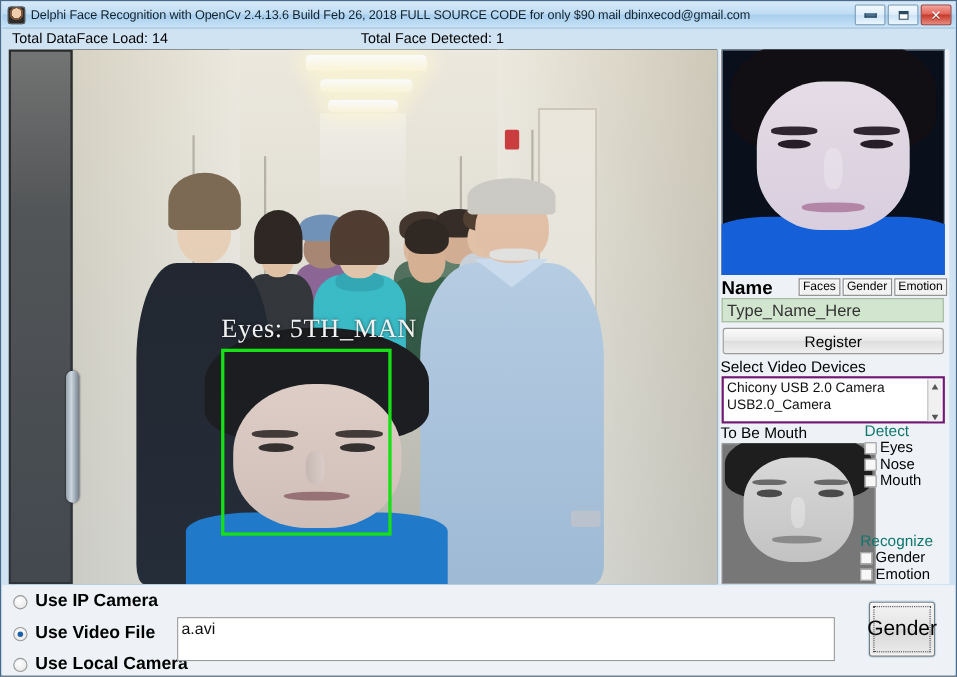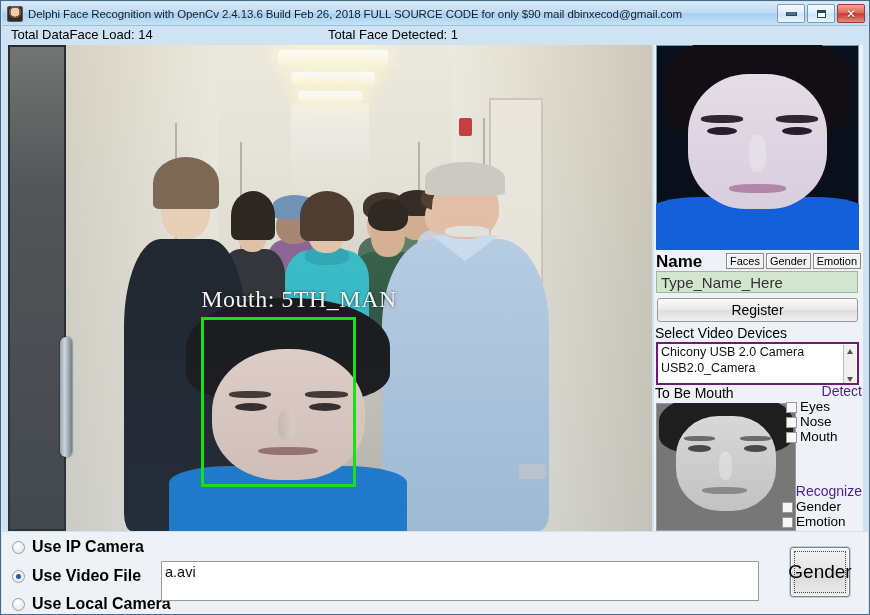--- a/index.html
+++ b/index.html
@@ -258,21 +258,21 @@
   .sv-face{position:absolute;left:14%;top:10%;width:72%;height:74%;
     background:linear-gradient(to bottom,#d8d8d8,#c2c2c2);border-radius:42% 42% 44% 44%;}
   .sv-brow{position:absolute;top:26%;width:22%;height:4%;background:#6a6a6a;border-radius:40%;}
   .sv-brow.l{left:20%;} .sv-brow.r{right:18%;}
   .sv-eye{position:absolute;top:33%;width:16%;height:5%;background:#4a4a4a;border-radius:50%;}
   .sv-eye.l{left:23%;} .sv-eye.r{right:21%;}
   .sv-nose{position:absolute;left:45%;top:38%;width:9%;height:22%;background:rgba(255,255,255,.3);border-radius:40%;}
   .sv-mouth{position:absolute;left:33%;top:66%;width:32%;height:5%;background:#8a8a8a;border-radius:45%;}
 
   .grp{position:absolute;right:1px;}
-  .grp-title{font-size:14px;color:#4c1d95;text-align:right;}
+  .grp-title{font-size:14px;color:#0f766e;}
   .cbrow{display:flex;align-items:center;gap:3px;justify-content:flex-start;margin-top:1px;}
   .cbox{
     width:11px;height:11px;border:1px solid #9a9a9a;background:#f7f7f7;
     box-sizing:border-box;flex:none;
   }
   .cblabel{font-size:13.5px;color:#000;line-height:14px;white-space:nowrap;}
   .grp-detect{top:338px;width:76px;}
   .grp-recog{top:438px;width:80px;}
 
   
@@ -417,21 +417,21 @@
         <div class="nose"></div>
         <div class="mouth"></div>
       </div>
 
       <div class="door left">
         <div class="handle"></div>
       </div>
 
       <div class="haze"></div>
       <div class="facebox"></div>
-      <div class="facelabel">Mouth: 5TH_MAN</div>
+      <div class="facelabel">Eyes: 5TH_MAN</div>
     </div>
   </div>
 
   <div class="right">
 
     <div class="preview">
       <div class="pv-shirt"></div>
       <div class="pv-hair"></div>
       <div class="pv-face"></div>
       <div class="pv-brow l"></div>

